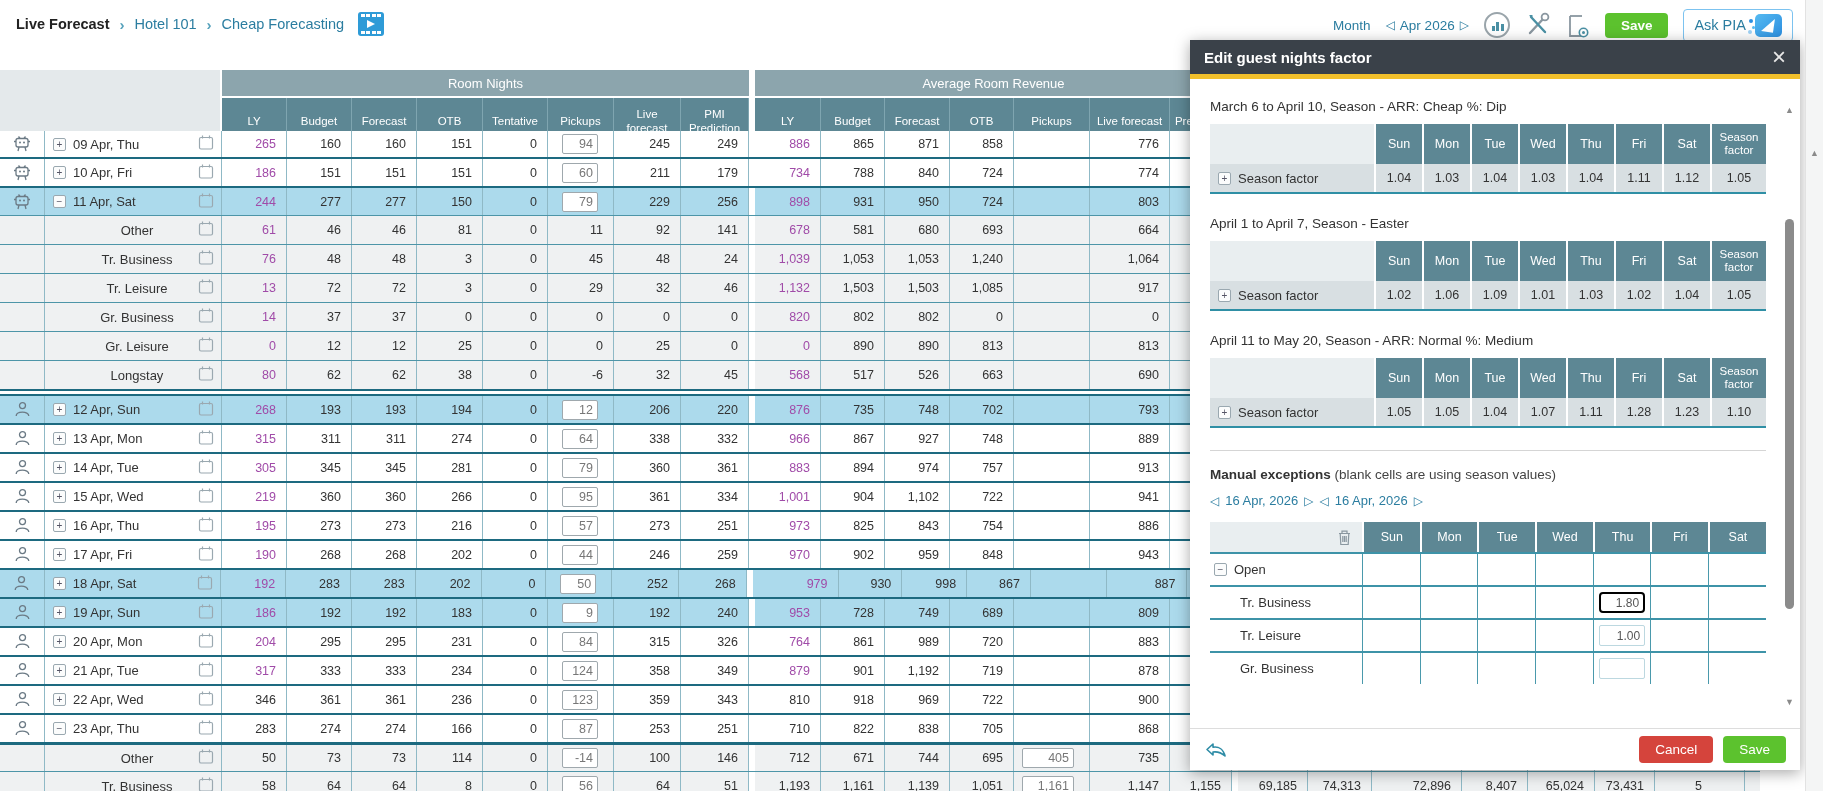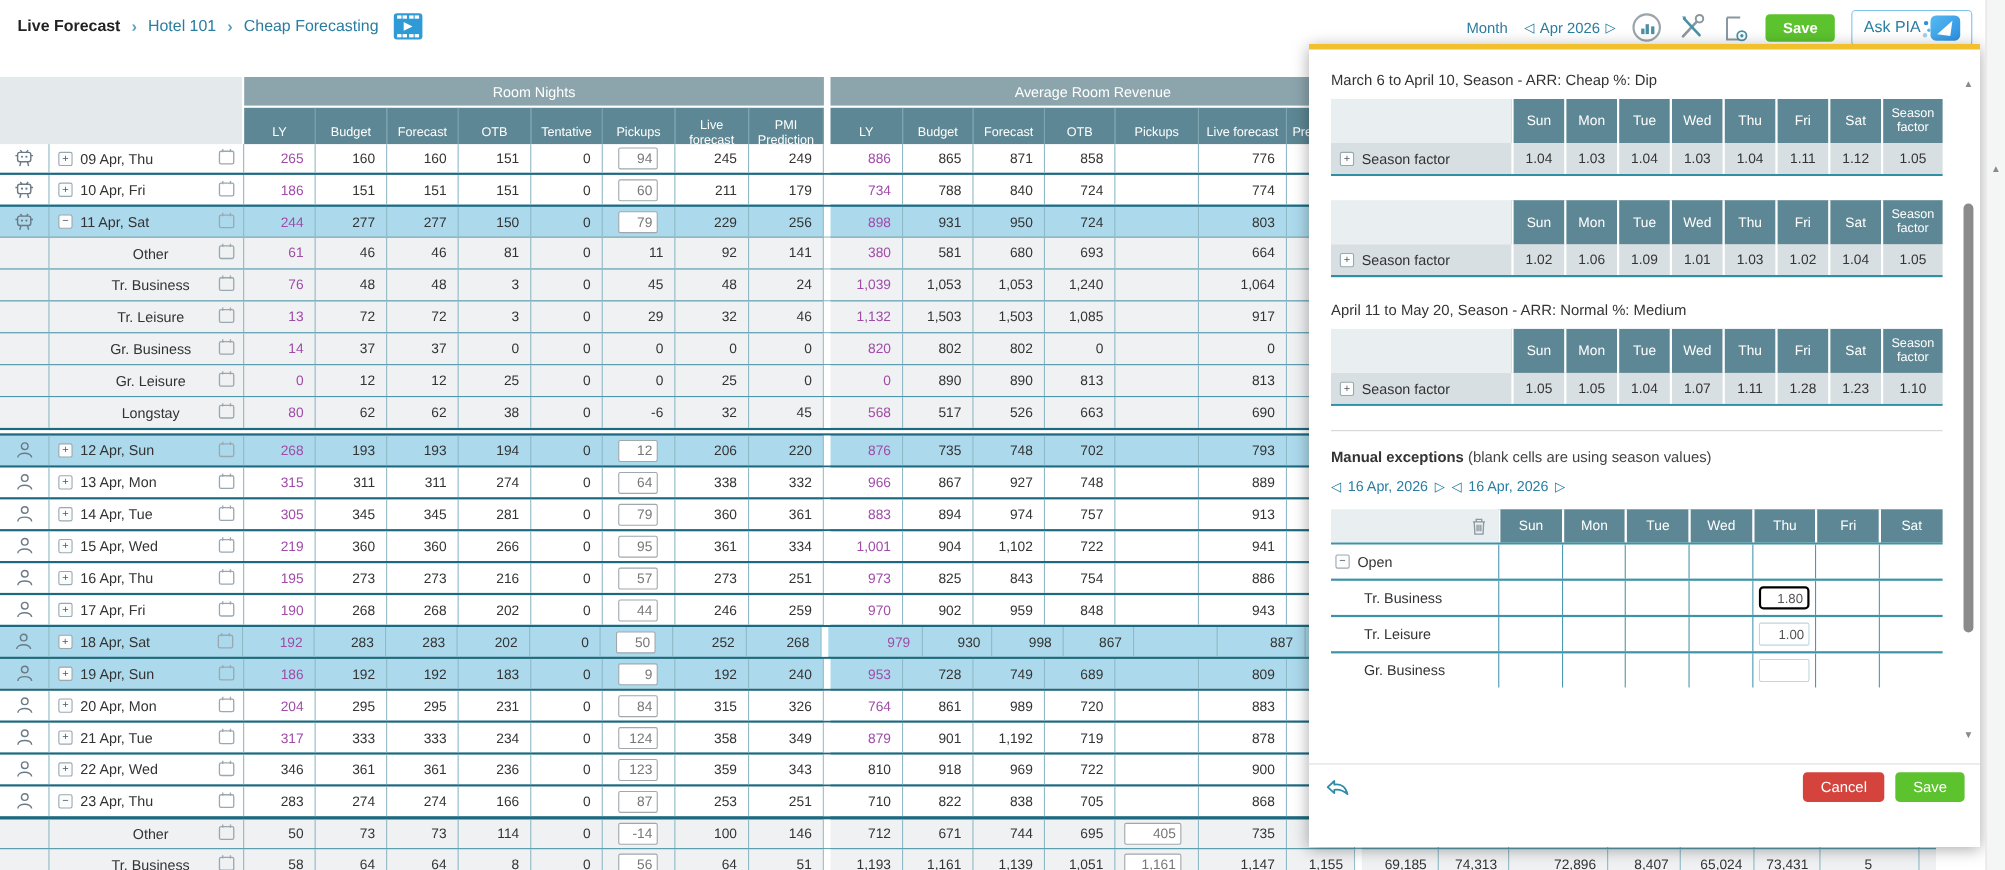--- a/index.html
+++ b/index.html
@@ -384,21 +384,21 @@
         </div>
         <div class="cell num" style="width: 65px;">46</div>
         <div class="cell num" style="width: 65px;">46</div>
         <div class="cell num" style="width: 66px;">81</div>
         <div class="cell num" style="width: 65px;">0</div>
         <div class="cell num" style="width: 66px;">11</div>
         <div class="cell num" style="width: 67px;">92</div>
         <div class="cell num" style="width: 68px;">141</div>
         <div class="cell gapcol" style="width: 6px;"></div>
         <div class="cell num" style="width: 66px;">
-          <span class="ly-val">380</span>
+          <span class="ly-val">678</span>
         </div>
         <div class="cell num" style="width: 64px;">581</div>
         <div class="cell num" style="width: 65px;">680</div>
         <div class="cell num" style="width: 64px;">693</div>
         <div class="cell num" style="width: 76px;"></div>
         <div class="cell num" style="width: 80px;">664</div>
         <div class="cell num" style="width: 62px;"></div>
         <div class="cell gapcol" style="width: 6px;"></div>
         <div class="cell num" style="width: 70px;"></div>
         <div class="cell num" style="width: 64px;"></div>
@@ -1256,20 +1256,24 @@
         <div class="cell num" style="width: 90px;">72,896</div>
         <div class="cell num" style="width: 66px;">8,407</div>
         <div class="cell num" style="width: 67px;">65,024</div>
         <div class="cell num" style="width: 60px;">73,431</div>
         <div class="cell num" style="width: 90px; justify-content: flex-start; padding-left: 40px;">5</div>
       </div>
     </div>
 </div>
 
 <div id="modal">
+  <div id="modal-head">
+    <div id="modal-title">Edit guest nights factor</div>
+    <div id="modal-close">×</div>
+  </div>
   <div id="modal-accent"></div>
   <div id="modal-body">
     <div id="sections">
         <div class="sec-title">March 6 to April 10, Season - ARR: Cheap %: Dip</div>
         <div class="season-tbl">
           <div class="sh-row">
             <div class="corner"></div>
             <div class="dh">Sun</div>
             <div class="dh">Mon</div>
             <div class="dh">Tue</div>
@@ -1287,20 +1291,21 @@
             <div class="dv">1.04</div>
             <div class="dv">1.03</div>
             <div class="dv">1.04</div>
             <div class="dv">1.03</div>
             <div class="dv">1.04</div>
             <div class="dv">1.11</div>
             <div class="dv">1.12</div>
             <div class="dv sf">1.05</div>
           </div>
         </div>
+        <div class="sec-title">April 1 to April 7, Season - Easter</div>
         <div class="season-tbl">
           <div class="sh-row">
             <div class="corner"></div>
             <div class="dh">Sun</div>
             <div class="dh">Mon</div>
             <div class="dh">Tue</div>
             <div class="dh">Wed</div>
             <div class="dh">Thu</div>
             <div class="dh">Fri</div>
             <div class="dh">Sat</div>

